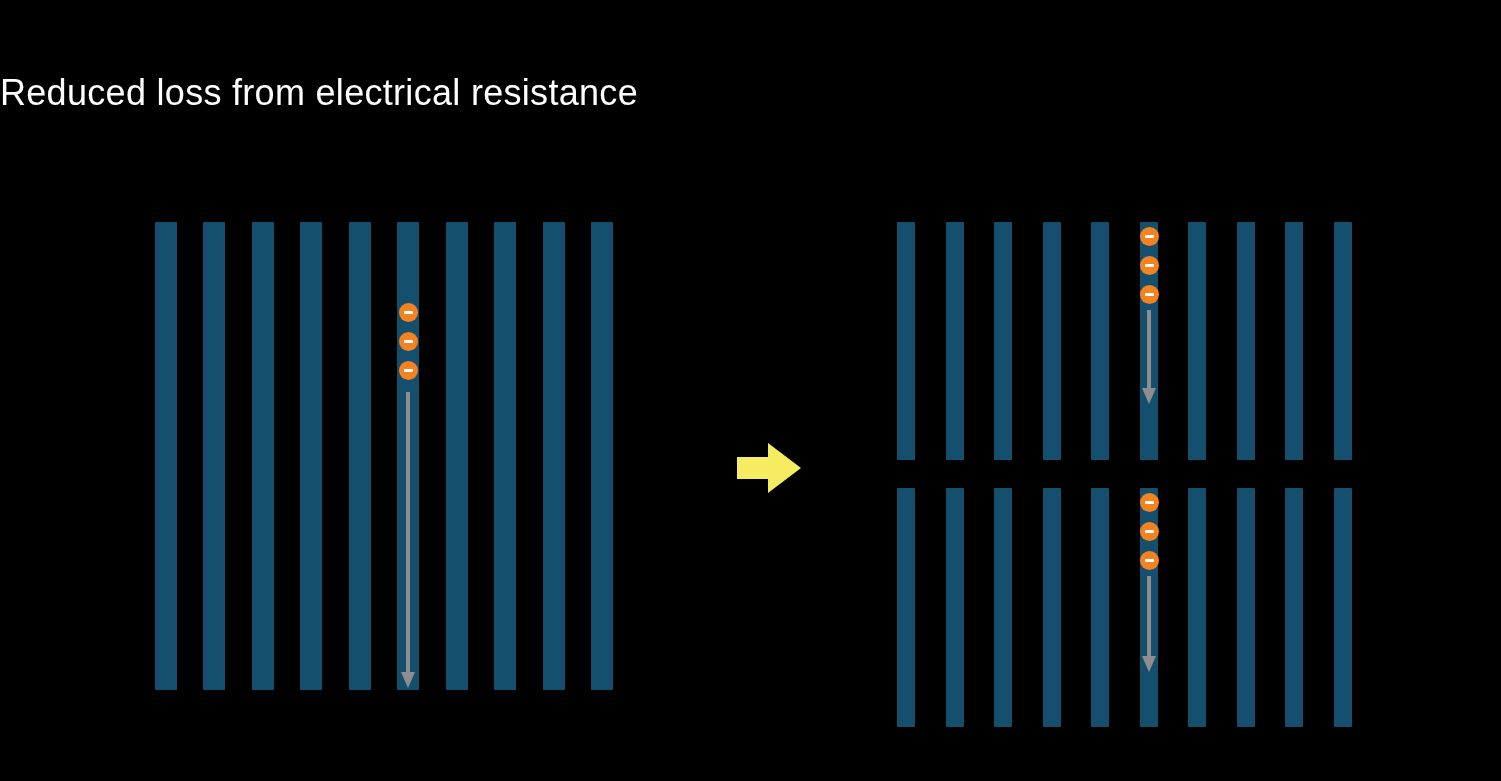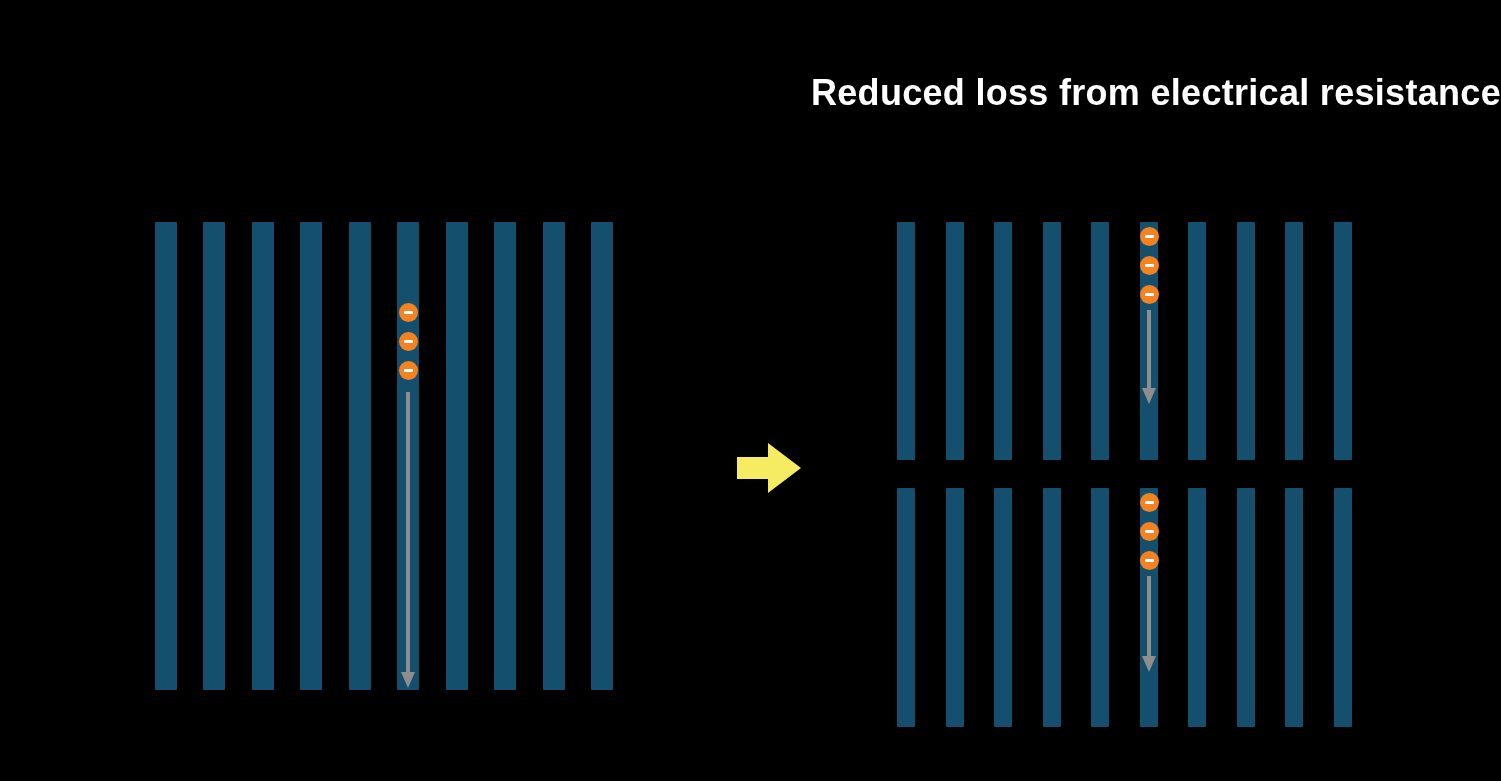--- a/index.html
+++ b/index.html
@@ -5,23 +5,23 @@
   * { box-sizing: border-box; }
   html, body { margin: 0; padding: 0; }
   body {
     width: 1501px; height: 781px;
     background: var(--bg, #000);
     position: relative; overflow: hidden;
     font-family: "Liberation Sans", sans-serif;
   }
   .title {
     position: absolute; top: 72px; left: 0; width: 100%;
-    margin: 0; text-align: right;
+    margin: 0; text-align: left;
     color: var(--title-color, #fff);
-    font-size: 36px; font-weight: 700; letter-spacing: 0.3px;
+    font-size: 36px; font-weight: 400; letter-spacing: 0.3px;
   }
   .panel {
     position: absolute;
     display: flex; justify-content: space-between;
   }
   .panel-left        { left: 155px; top: 222px; width: 458px; height: 468px; }
   .panel-right-top   { left: 897px; top: 222px; width: 455px; height: 238px; }
   .panel-right-bottom{ left: 897px; top: 488px; width: 455px; height: 239px; }
   .bar { height: 100%; background: var(--busbar, #14506e); border-radius: 1px; }
   .panel-left .bar { width: 22px; }

